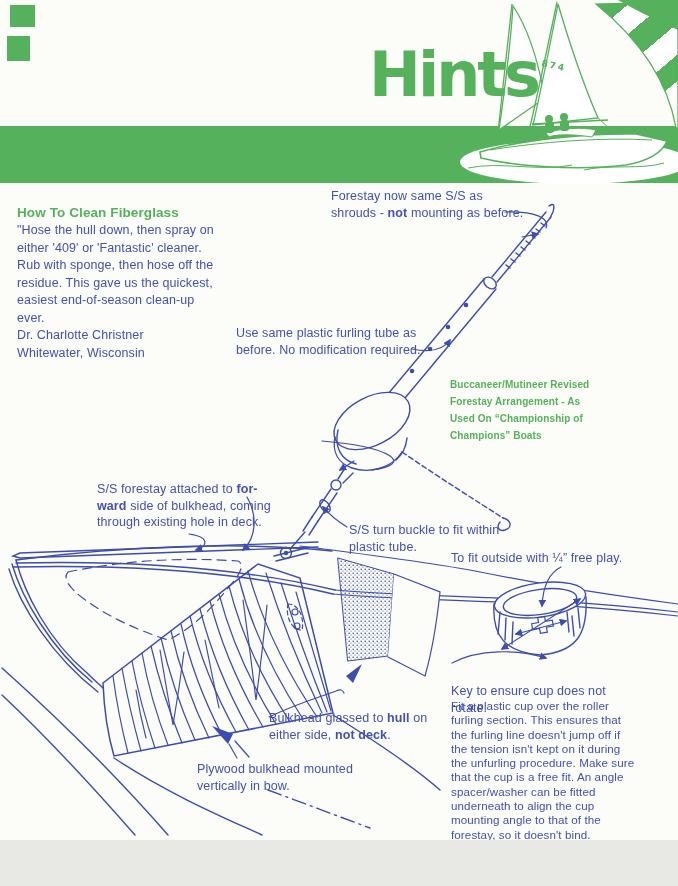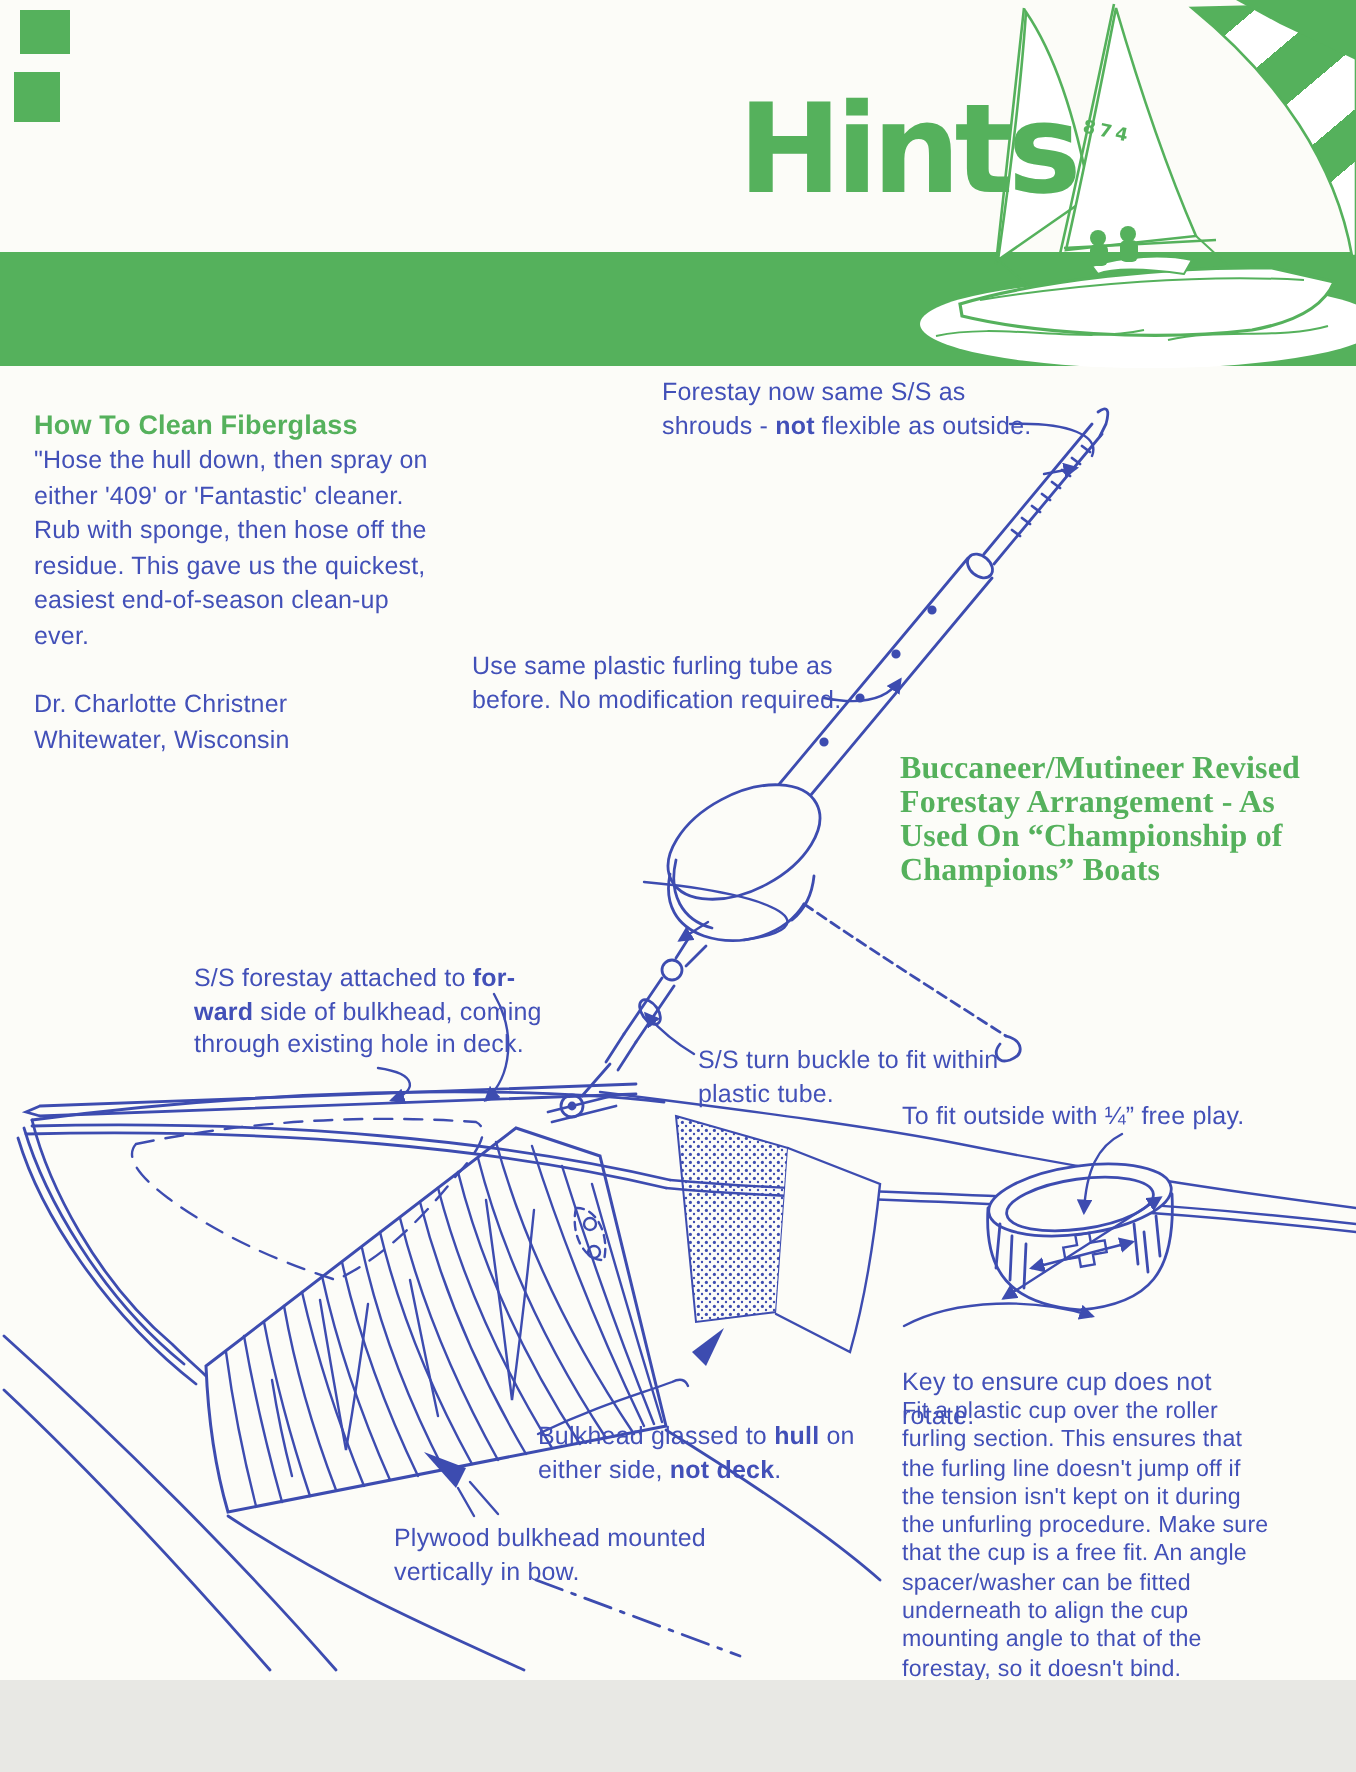--- a/index.html
+++ b/index.html
@@ -199,30 +199,30 @@
     </g>
   </svg>
 
   <div class="lbl art-head" style="left:17px;top:204px;">How To Clean Fiberglass</div>
   <div class="lbl art-body" style="left:17px;top:222px;">"Hose the hull down, then spray on
 either '409' or 'Fantastic' cleaner.
 Rub with sponge, then hose off the
 residue. This gave us the quickest,
 easiest end-of-season clean-up
 ever.</div>
-  <div class="lbl art-body" style="left:17px;top:327px;margin-top:17px;">Dr. Charlotte Christner
+  <div class="lbl art-body" style="left:17px;top:327px;">Dr. Charlotte Christner
 Whitewater, Wisconsin</div>
 
-  <div class="lbl green-head" style="left:450px;top:376px;font-size:16px;line-height:17px;font-family:Liberation Serif, serif;">Buccaneer/Mutineer Revised
+  <div class="lbl green-head" style="left:450px;top:376px;font-size:10px;line-height:17px;">Buccaneer/Mutineer Revised
 Forestay Arrangement - As
 Used On “Championship of
 Champions” Boats</div>
 
   <div class="lbl" style="left:331px;top:188px;"><span>Forestay now same S/S as
-shrouds - </span><b>not</b><span> flexible as outside.</span></div>
+shrouds - </span><b>not</b><span> mounting as before.</span></div>
   <div class="lbl" style="left:236px;top:325px;"><span>Use same plastic furling tube as
 before. No modification required.</span></div>
   <div class="lbl" style="left:97px;top:456px;margin-top:25px;"><span>S/S forestay attached to </span><b>for-
 ward</b><span> side of bulkhead, coming
 through existing hole in deck.</span></div>
   <div class="lbl" style="left:349px;top:522px;"><span>S/S turn buckle to fit within
 plastic tube.</span></div>
   <div class="lbl" style="left:451px;top:550px;"><span>To fit outside with ¼” free play.</span></div>
   <div class="lbl" style="left:451px;top:663px;margin-top:20px;"><span>Key to ensure cup does not
 rotate.</span></div>

